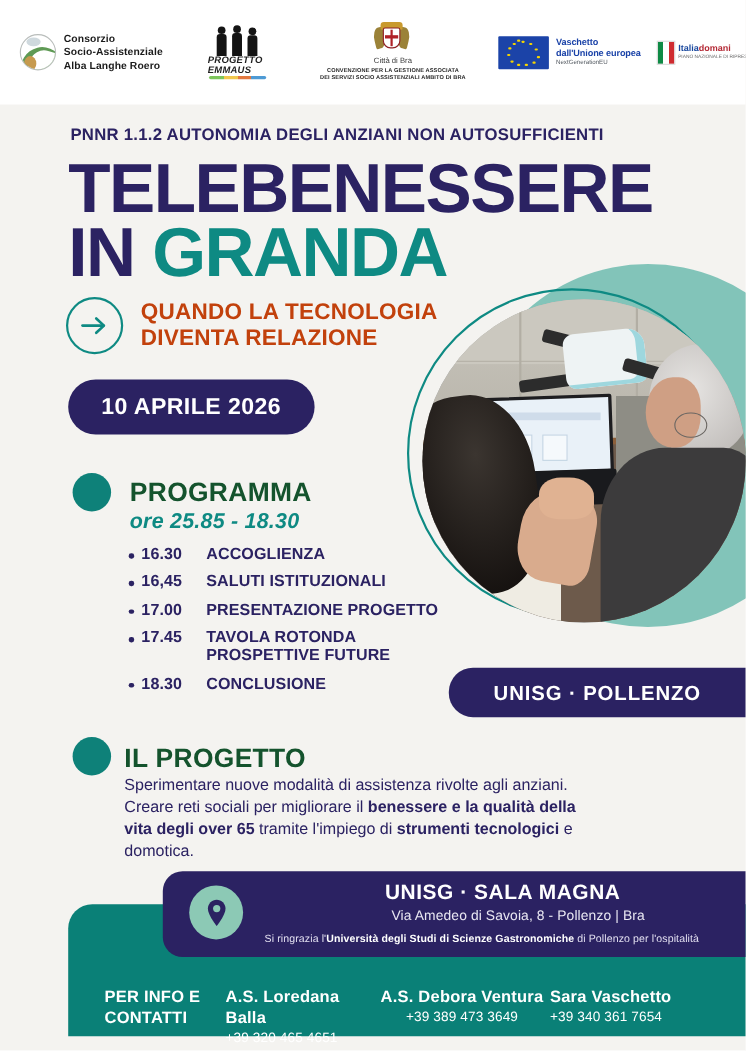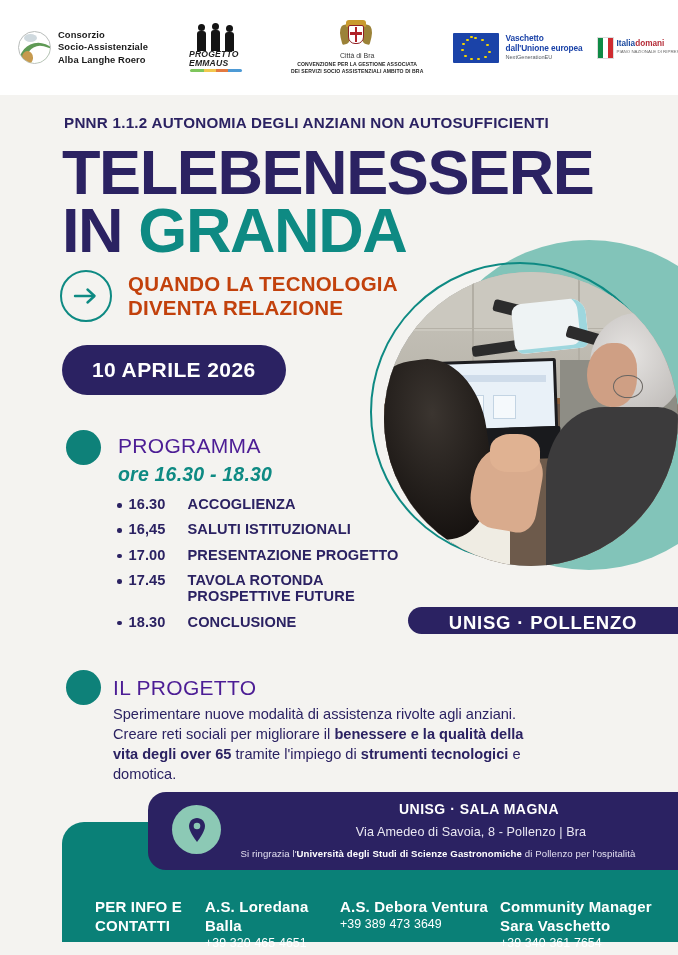--- a/index.html
+++ b/index.html
@@ -188,23 +188,23 @@
     background:radial-gradient(ellipse at 40% 40%,#e6e4e2,#b7b3b0);
     border-radius:50%;
   }
   .ph-face-r{ left:69%;top:24%;width:17%;height:22%;background:#cf9f84;border-radius:50% 40% 45% 50%; }
   .ph-body-r{
     left:55%;top:46%;width:50%;height:58%;background:#3c3b3c;border-radius:40% 24% 6% 6%;
   }
   .ph-glasses{ left:78%;top:35%;width:10%;height:8%;border:1.5px solid #6a6662;border-radius:50%; }
 
   .photo-badge{
-    position:absolute;left:408px;top:607px;width:270px;height:27px;
+    position:absolute;left:408px;top:607px;width:270px;height:45px;
     background:#2b2262;border-radius:22px 0 0 22px;
-    display:flex;align-items:flex-end;justify-content:center;
+    display:flex;align-items:center;justify-content:center;
     z-index:8;
   }
   .photo-badge span{
     color:#ffffff;font-size:18.5px;font-weight:700;letter-spacing:.8px;
   }
 
   
   .kicker{
     position:absolute;left:64px;top:114px;
     font-size:15.2px;font-weight:700;color:#2b2262;letter-spacing:.25px;
@@ -238,21 +238,21 @@
   }
 
   
   .dot-teal{
     position:absolute;width:35px;height:35px;border-radius:50%;background:#0e8179;z-index:10;
   }
   #dot-prog{ left:66px;top:430px; }
   #dot-proj{ left:66px;top:670px; }
 
   .sec-title{
-    position:absolute;font-size:21px;font-weight:400;color:#4c1d95;letter-spacing:.3px;z-index:10;
+    position:absolute;font-size:24px;font-weight:700;color:#14532d;letter-spacing:.3px;z-index:10;
   }
   #prog-title{ left:118px;top:434px; }
   #proj-title{ left:113px;top:676px; }
 
   .prog-hours{
     position:absolute;left:118px;top:463px;
     font-size:19.5px;font-style:italic;font-weight:700;color:#0e8a83;letter-spacing:.2px;z-index:10;
   }
 
   #prog-list{
@@ -286,43 +286,43 @@
   }
   .venue-card{
     position:absolute;left:148px;top:792px;width:530px;height:78px;
     background:#2b2262;border-radius:18px 0 0 18px;z-index:7;
   }
   .pin-circle{
     position:absolute;left:24px;top:13px;width:49px;height:49px;border-radius:50%;
     background:#8cc9b5;display:flex;align-items:center;justify-content:center;
   }
   .venue-title{
-    position:absolute;left:138px;top:9px;width:386px;text-align:center;
-    color:#ffffff;font-size:14px;font-weight:700;letter-spacing:.5px;
+    position:absolute;left:116px;top:9px;width:386px;text-align:center;
+    color:#ffffff;font-size:19px;font-weight:700;letter-spacing:.5px;
   }
   .venue-addr{
     position:absolute;left:130px;top:33px;width:386px;text-align:center;
     color:#e9e7f2;font-size:12.6px;font-weight:400;letter-spacing:.1px;
   }
   .venue-thanks{
     position:absolute;left:60px;top:56px;width:460px;text-align:center;
     color:#e2dff0;font-size:9.6px;font-weight:400;letter-spacing:.1px;white-space:nowrap;
   }
   .venue-thanks b{ font-weight:700;color:#ffffff; }
 
   #contacts{
     position:absolute;left:62px;top:888px;width:616px;height:54px;
     display:flex;align-items:flex-start;z-index:9;padding-top:10px;
   }
   .ct{ color:#ffffff;line-height:1.25; }
   .ct-head{ font-size:15px;font-weight:700;letter-spacing:.2px; }
   .ct-sub{ font-size:12.4px;font-weight:400;letter-spacing:.1px; }
   #ct0{ margin-left:33px;width:110px; }
   #ct1{ width:135px; }
-  #ct2{ width:160px; }
+  #ct2{ width:160px;text-align:center; }
   #ct3{ width:175px; }
 </style>
 </head>
 <body>
 
 <div id="poster">
 
   <div id="logobar">
 
     <div class="logo-cell">
@@ -460,21 +460,21 @@
       <div>DIVENTA RELAZIONE</div>
     </div>
   </div>
 
   <div class="date-pill">
     <span>10 APRILE 2026</span>
   </div>
 
   <div class="dot-teal" id="dot-prog"></div>
   <div class="sec-title" id="prog-title">PROGRAMMA</div>
-  <div class="prog-hours">ore 16.30 - 18.30</div>
+  <div class="prog-hours">ore 25.85 - 18.30</div>
   <div id="prog-list">
       <div class="prog-item">
         <div class="prog-bullet"></div>
         <div class="prog-time">16.30</div>
         <div class="prog-label">ACCOGLIENZA</div>
       </div>
       <div class="prog-item">
         <div class="prog-bullet"></div>
         <div class="prog-time">16,45</div>
         <div class="prog-label">SALUTI ISTITUZIONALI</div>
@@ -521,19 +521,18 @@
       </div>
       <div class="ct" id="ct1">
         <div class="ct-head">A.S. Loredana Balla</div>
         <div class="ct-sub">+39 320 465 4651</div>
       </div>
       <div class="ct" id="ct2">
         <div class="ct-head">A.S. Debora Ventura</div>
         <div class="ct-sub">+39 389 473 3649</div>
       </div>
       <div class="ct" id="ct3">
-        <div class="ct-head">Community Manager</div>
         <div class="ct-head">Sara Vaschetto</div>
         <div class="ct-sub">+39 340 361 7654</div>
       </div>
     </div>
 
 </div>
 
 </body></html>

